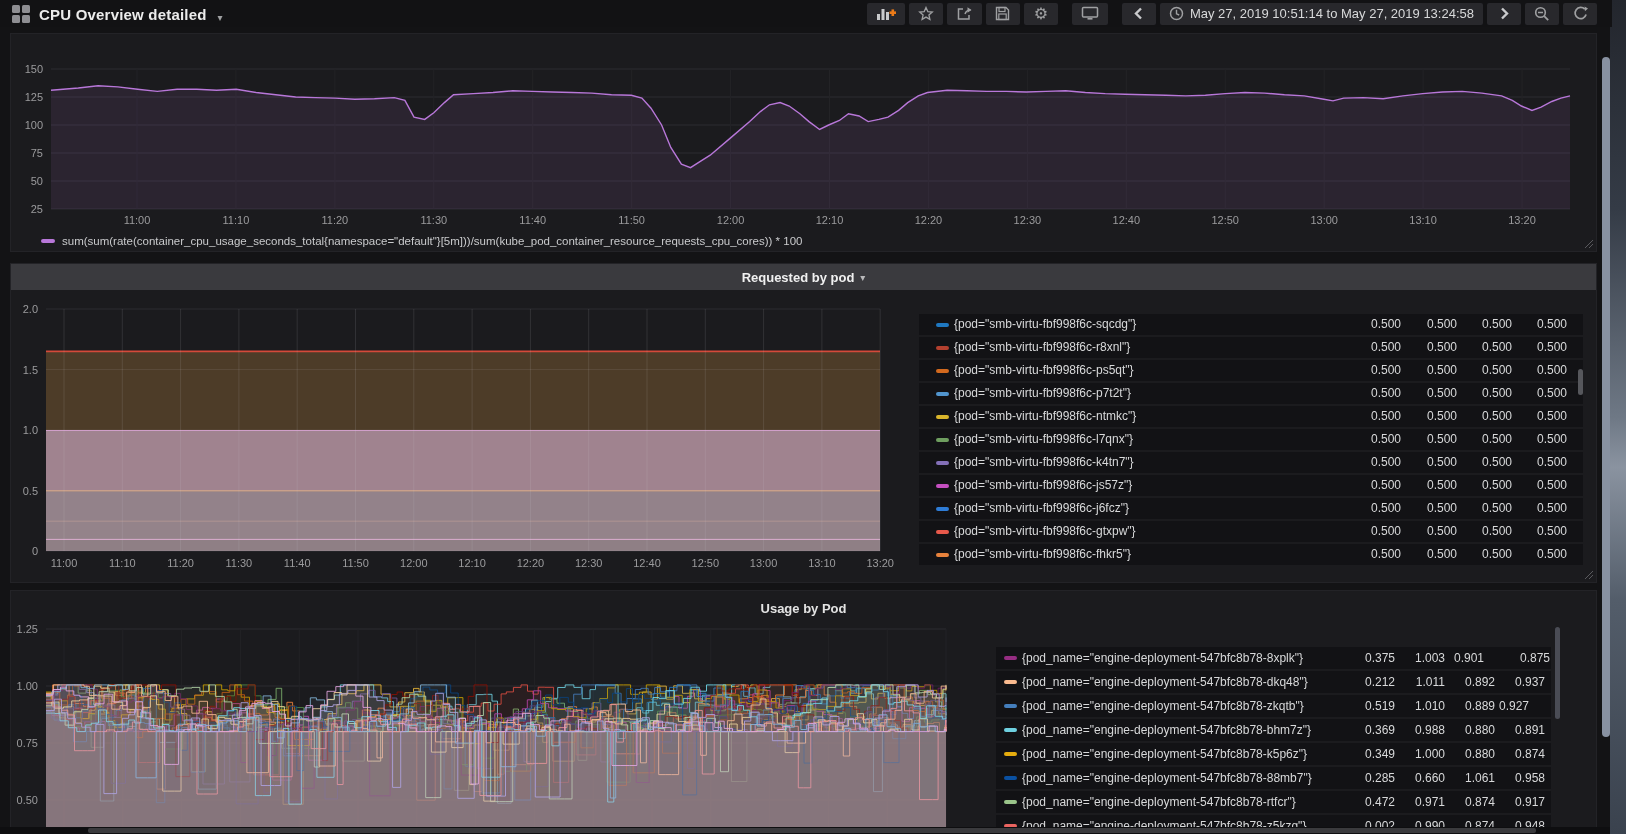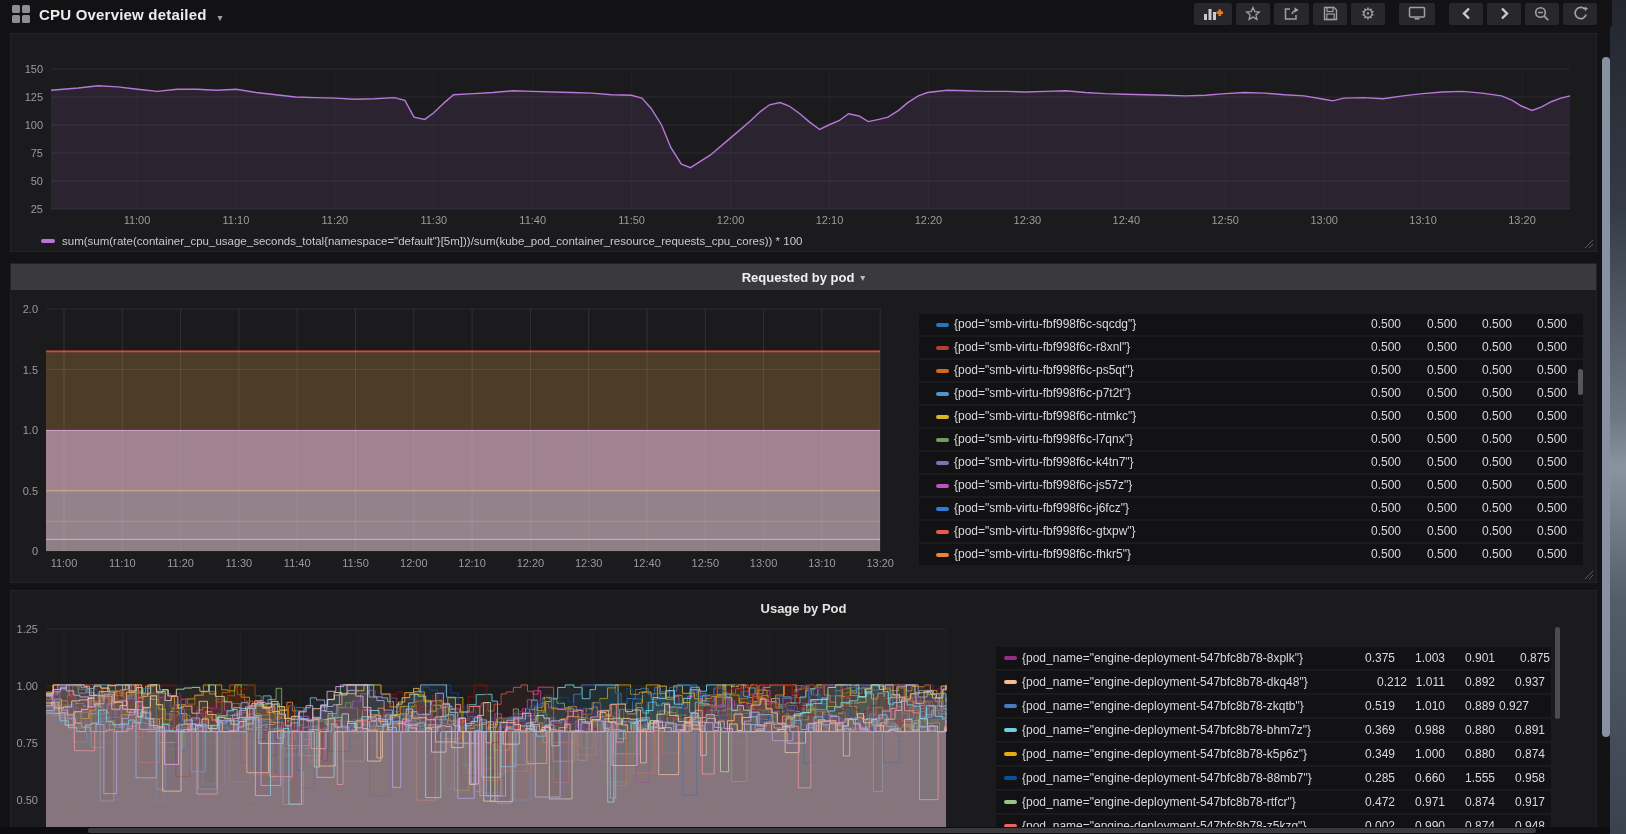--- a/index.html
+++ b/index.html
@@ -114,20 +114,27 @@
       <div class="nav-btn gap">
         <svg width="18" height="15" viewBox="0 0 18 15">
           <rect x="1.5" y="1.5" width="15" height="9.5" rx="1" fill="none" stroke="#9fa0a2" stroke-width="1.5"></rect>
           <rect x="6.5" y="12" width="5" height="1.6" fill="#9fa0a2"></rect>
         </svg>
       </div>
       <div class="nav-btn gap">
         <svg width="9" height="13" viewBox="0 0 9 13">
           <path d="M7 1.5 L2 6.5 L7 11.5" fill="none" stroke="#c9cacc" stroke-width="2.4"></path>
         </svg>
+      </div>
+      <div class="nav-btn">
+        <svg width="15" height="15" viewBox="0 0 15 15">
+          <circle cx="7.5" cy="7.5" r="6" fill="none" stroke="#9fa0a2" stroke-width="1.5"></circle>
+          <path d="M7.5 3.8 V7.8 L10.2 9" fill="none" stroke="#9fa0a2" stroke-width="1.4"></path>
+        </svg>
+        <span class="time-text">May 27, 2019 10:51:14 to May 27, 2019 13:24:58</span>
       </div>
       <div class="nav-btn">
         <svg width="9" height="13" viewBox="0 0 9 13">
           <path d="M2 1.5 L7 6.5 L2 11.5" fill="none" stroke="#c9cacc" stroke-width="2.4"></path>
         </svg>
       </div>
       <div class="nav-btn">
         <svg width="16" height="16" viewBox="0 0 16 16">
           <circle cx="6.5" cy="6.5" r="4.8" fill="none" stroke="#9fa0a2" stroke-width="1.6"></circle>
           <line x1="4" y1="6.5" x2="9" y2="6.5" stroke="#9fa0a2" stroke-width="1.5"></line>
@@ -429,27 +436,27 @@
         <path d="M35 103.9 H42.0 V98.5 H49.5 V96.1 H55.2 V99.9 H62.8 V104.2 H68.9 V105.9 H77.8 V115.8 H84.1 V112.8 H93.0 V103.2 H101.8 V110.9 H108.0 V110.0 H116.2 V121.2 H124.7 V110.8 H131.7 V121.9 H139.2 V134.6 H146.9 V135.7 H153.4 V173.4 H160.2 V173.4 H167.6 V140.6 H172.8 V138.4 H179.1 V133.0 H185.4 V134.7 H191.8 V140.6 H200.2 V140.6 H208.5 V140.6 H214.5 V140.6 H222.7 V127.4 H228.3 V119.6 H234.6 V115.9 H240.9 V112.4 H246.4 V111.4 H254.1 V112.3 H261.2 V120.5 H268.6 V123.1 H274.5 V134.9 H280.0 V128.2 H287.6 V120.9 H295.1 V114.6 H301.7 V127.1 H309.7 V113.9 H316.0 V100.3 H324.8 V95.6 H332.6 V93.9 H339.0 V93.9 H344.8 V105.1 H352.0 V116.4 H359.9 V129.3 H365.3 V127.7 H371.3 V128.8 H376.6 V138.8 H381.8 V132.0 H387.5 V132.6 H393.7 V133.9 H398.9 V137.0 H405.3 V140.6 H412.2 V140.6 H421.0 V140.6 H426.7 V134.9 H435.0 V135.6 H440.7 V140.6 H447.6 V127.5 H454.6 V140.6 H460.0 V193.0 H467.4 V140.6 H475.2 V140.6 H480.7 V140.6 H487.7 V140.6 H495.9 V129.2 H502.8 V126.2 H511.4 V122.4 H519.8 V133.6 H528.4 V138.9 H533.9 V134.9 H539.9 V129.9 H548.8 V128.7 H554.1 V140.6 H560.3 V140.6 H567.6 V128.5 H574.3 V132.2 H581.0 V140.6 H587.1 V140.6 H594.1 V130.6 H601.0 V174.5 H609.9 V174.5 H618.8 V174.5 H625.9 V140.6 H633.6 V140.6 H642.6 V130.2 H651.5 V136.6 H660.2 V140.6 H669.0 V139.7 H674.3 V140.6 H680.3 V130.8 H688.5 V140.5 H694.0 V131.7 H702.0 V139.6 H707.3 V130.2 H713.2 V137.4 H721.5 V140.6 H728.7 V140.6 H736.3 V140.6 H744.8 V140.6 H751.4 V140.6 H759.3 V140.6 H766.2 V138.5 H772.1 V135.6 H778.9 V140.6 H785.3 V140.6 H790.6 V140.6 H797.4 V132.5 H805.3 V140.6 H813.5 V140.6 H821.0 V140.6 H826.7 V131.3 H833.9 V127.8 H842.4 V132.9 H849.3 V137.1 H856.4 V140.6 H862.6 V140.6 H869.2 V140.6 H877.2 V139.1 H883.9 V140.6 H890.8 V140.6 H896.1 V140.6 H902.5 V140.6 H910.0 V140.6 H918.1 V135.1 H926.4 V140.6 H933.2 V138.3 H935.0 V140.6" fill="none" stroke="#E5A8E2" stroke-width="1" stroke-opacity="0.85"></path>
         <path d="M35 119.6 H43.3 V108.2 H50.5 V121.8 H56.7 V127.3 H64.6 V132.3 H70.7 V136.2 H79.2 V140.6 H85.0 V133.4 H92.9 V202.6 H100.1 V202.6 H105.6 V140.6 H111.4 V127.3 H117.6 V123.8 H123.5 V118.7 H130.5 V126.9 H138.2 V138.4 H144.5 V139.2 H152.1 V139.2 H159.1 V140.6 H165.1 V138.9 H173.2 V140.6 H180.3 V127.0 H188.7 V135.1 H194.8 V134.4 H200.9 V140.6 H207.8 V129.5 H213.7 V129.2 H221.4 V124.0 H230.0 V111.7 H237.2 V117.3 H242.9 V124.5 H250.1 V194.5 H256.1 V194.5 H263.4 V194.5 H269.8 V140.6 H275.8 V140.6 H281.1 V139.8 H286.9 V127.4 H293.0 V128.2 H300.6 V128.7 H309.3 V119.6 H315.8 V115.5 H322.1 V113.8 H328.4 V102.7 H336.8 V99.4 H345.1 V93.9 H352.1 V93.9 H358.1 V106.0 H365.9 V109.6 H373.1 V119.1 H381.6 V196.4 H389.7 V140.6 H394.9 V129.3 H400.4 V120.6 H406.0 V123.3 H411.2 V123.4 H419.5 V110.0 H424.7 V102.3 H432.4 V113.5 H438.8 V121.4 H446.8 V207.3 H455.0 V207.3 H463.2 V140.6 H468.5 V128.9 H475.3 V205.1 H482.5 V205.1 H489.1 V205.1 H494.5 V140.6 H500.3 V140.6 H509.2 V140.6 H515.8 V138.0 H524.3 V206.0 H532.0 V206.0 H540.3 V206.0 H549.1 V140.6 H557.1 V140.6 H564.0 V139.2 H570.0 V131.9 H578.0 V140.6 H586.6 V130.0 H592.2 V137.6 H597.8 V140.6 H603.9 V138.6 H609.2 V140.5 H617.9 V140.6 H625.1 V130.1 H631.0 V126.7 H638.3 V135.9 H646.0 V131.7 H651.4 V131.2 H657.5 V132.8 H665.5 V140.6 H672.5 V132.6 H680.1 V122.0 H686.6 V126.4 H695.1 V123.5 H703.7 V136.5 H710.7 V140.6 H719.5 V140.6 H728.0 V140.6 H733.5 V130.1 H739.8 V121.1 H748.1 V133.7 H753.4 V140.6 H761.4 V149.7 H769.3 V149.7 H776.0 V149.7 H781.9 V140.6 H789.6 V140.6 H797.1 V136.8 H802.9 V125.9 H811.9 V133.9 H819.0 V125.5 H828.0 V134.8 H836.3 V127.8 H842.5 V132.2 H848.4 V138.4 H857.1 V140.6 H863.9 V127.1 H871.7 V120.0 H878.8 V106.7 H885.8 V95.7 H894.4 V93.9 H901.0 V93.9 H907.2 V106.0 H916.1 V99.4 H922.4 V102.9 H928.2 V115.4 H933.8 V114.6 H935.0 V106.5 V242 H35 Z" fill="#AEA2E0" fill-opacity="0.07" stroke="none"></path>
         <path d="M35 119.6 H43.3 V108.2 H50.5 V121.8 H56.7 V127.3 H64.6 V132.3 H70.7 V136.2 H79.2 V140.6 H85.0 V133.4 H92.9 V202.6 H100.1 V202.6 H105.6 V140.6 H111.4 V127.3 H117.6 V123.8 H123.5 V118.7 H130.5 V126.9 H138.2 V138.4 H144.5 V139.2 H152.1 V139.2 H159.1 V140.6 H165.1 V138.9 H173.2 V140.6 H180.3 V127.0 H188.7 V135.1 H194.8 V134.4 H200.9 V140.6 H207.8 V129.5 H213.7 V129.2 H221.4 V124.0 H230.0 V111.7 H237.2 V117.3 H242.9 V124.5 H250.1 V194.5 H256.1 V194.5 H263.4 V194.5 H269.8 V140.6 H275.8 V140.6 H281.1 V139.8 H286.9 V127.4 H293.0 V128.2 H300.6 V128.7 H309.3 V119.6 H315.8 V115.5 H322.1 V113.8 H328.4 V102.7 H336.8 V99.4 H345.1 V93.9 H352.1 V93.9 H358.1 V106.0 H365.9 V109.6 H373.1 V119.1 H381.6 V196.4 H389.7 V140.6 H394.9 V129.3 H400.4 V120.6 H406.0 V123.3 H411.2 V123.4 H419.5 V110.0 H424.7 V102.3 H432.4 V113.5 H438.8 V121.4 H446.8 V207.3 H455.0 V207.3 H463.2 V140.6 H468.5 V128.9 H475.3 V205.1 H482.5 V205.1 H489.1 V205.1 H494.5 V140.6 H500.3 V140.6 H509.2 V140.6 H515.8 V138.0 H524.3 V206.0 H532.0 V206.0 H540.3 V206.0 H549.1 V140.6 H557.1 V140.6 H564.0 V139.2 H570.0 V131.9 H578.0 V140.6 H586.6 V130.0 H592.2 V137.6 H597.8 V140.6 H603.9 V138.6 H609.2 V140.5 H617.9 V140.6 H625.1 V130.1 H631.0 V126.7 H638.3 V135.9 H646.0 V131.7 H651.4 V131.2 H657.5 V132.8 H665.5 V140.6 H672.5 V132.6 H680.1 V122.0 H686.6 V126.4 H695.1 V123.5 H703.7 V136.5 H710.7 V140.6 H719.5 V140.6 H728.0 V140.6 H733.5 V130.1 H739.8 V121.1 H748.1 V133.7 H753.4 V140.6 H761.4 V149.7 H769.3 V149.7 H776.0 V149.7 H781.9 V140.6 H789.6 V140.6 H797.1 V136.8 H802.9 V125.9 H811.9 V133.9 H819.0 V125.5 H828.0 V134.8 H836.3 V127.8 H842.5 V132.2 H848.4 V138.4 H857.1 V140.6 H863.9 V127.1 H871.7 V120.0 H878.8 V106.7 H885.8 V95.7 H894.4 V93.9 H901.0 V93.9 H907.2 V106.0 H916.1 V99.4 H922.4 V102.9 H928.2 V115.4 H933.8 V114.6 H935.0 V106.5" fill="none" stroke="#AEA2E0" stroke-width="1" stroke-opacity="0.85"></path>
       </svg>
     <div class="legend-table" id="p3-legend" style="left:985px;top:56px;width:555px;">
         <div class="legend-row" style="height: 22px;">
           <span class="swatch" style="left: 8px; top: 9px; background: rgb(150, 45, 130);"></span>
           <span class="lbl" style="left: 26px; top: 4px;">{pod_name="engine-deployment-547bfc8b78-8xplk"}</span>
           <span class="val" style="right: 156px; top: 4px;">0.375</span>
           <span class="val" style="right: 106px; top: 4px;">1.003</span>
-          <span class="val" style="right: 56px; top: 4px;">0.901</span>
+          <span class="val" style="right: 56px; top: 4px; text-align: center;">0.901</span>
           <span class="val" style="right: 6px; top: 4px; padding-left: 27px;">0.875</span>
         </div>
         <div class="legend-row" style="height: 22px;">
           <span class="swatch" style="left: 8px; top: 9px; background: rgb(249, 186, 143);"></span>
           <span class="lbl" style="left: 26px; top: 4px;">{pod_name="engine-deployment-547bfc8b78-dkq48"}</span>
-          <span class="val" style="right: 144px; top: 4px;">0.212</span>
+          <span class="val" style="right: 156px; top: 4px;">0.212</span>
           <span class="val" style="right: 106px; top: 4px;">1.011</span>
           <span class="val" style="right: 56px; top: 4px;">0.892</span>
           <span class="val" style="right: 6px; top: 4px;">0.937</span>
         </div>
         <div class="legend-row" style="height: 22px;">
           <span class="swatch" style="left: 8px; top: 9px; background: rgb(68, 126, 188);"></span>
           <span class="lbl" style="left: 26px; top: 4px;">{pod_name="engine-deployment-547bfc8b78-zkqtb"}</span>
           <span class="val" style="right: 156px; top: 4px;">0.519</span>
           <span class="val" style="right: 106px; top: 4px;">1.010</span>
           <span class="val" style="right: 56px; top: 4px;">0.889</span>
@@ -469,21 +476,21 @@
           <span class="val" style="right: 156px; top: 4px;">0.349</span>
           <span class="val" style="right: 106px; top: 4px;">1.000</span>
           <span class="val" style="right: 56px; top: 4px;">0.880</span>
           <span class="val" style="right: 6px; top: 4px;">0.874</span>
         </div>
         <div class="legend-row" style="height: 22px;">
           <span class="swatch" style="left: 8px; top: 9px; background: rgb(10, 80, 161);"></span>
           <span class="lbl" style="left: 26px; top: 4px;">{pod_name="engine-deployment-547bfc8b78-88mb7"}</span>
           <span class="val" style="right: 156px; top: 4px;">0.285</span>
           <span class="val" style="right: 106px; top: 4px;">0.660</span>
-          <span class="val" style="right: 56px; top: 4px;">1.555</span>
+          <span class="val" style="right: 56px; top: 4px;">1.061</span>
           <span class="val" style="right: 6px; top: 4px;">0.958</span>
         </div>
         <div class="legend-row" style="height: 22px;">
           <span class="swatch" style="left: 8px; top: 9px; background: rgb(154, 196, 138);"></span>
           <span class="lbl" style="left: 26px; top: 4px;">{pod_name="engine-deployment-547bfc8b78-rtfcr"}</span>
           <span class="val" style="right: 156px; top: 4px;">0.472</span>
           <span class="val" style="right: 106px; top: 4px;">0.971</span>
           <span class="val" style="right: 56px; top: 4px;">0.874</span>
           <span class="val" style="right: 6px; top: 4px;">0.917</span>
         </div>

